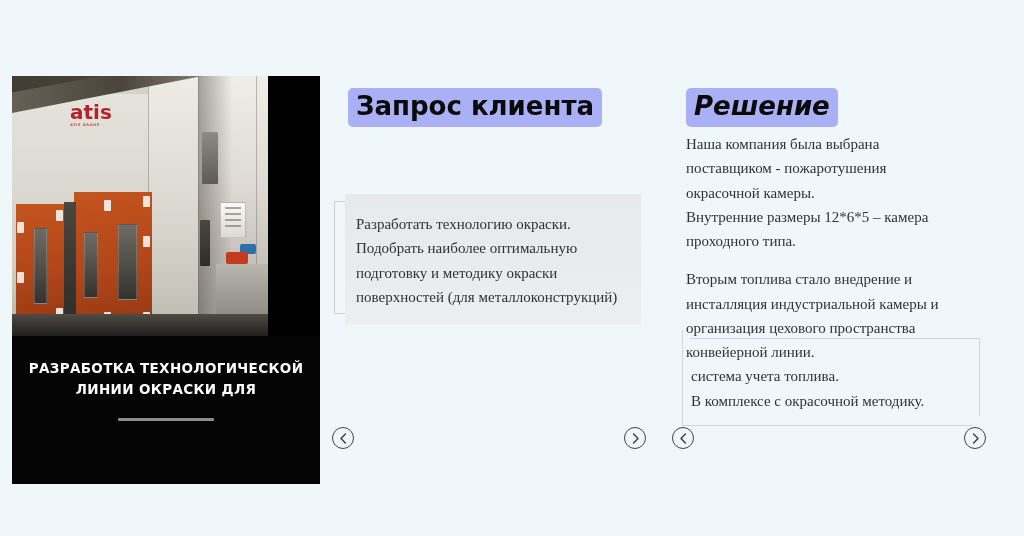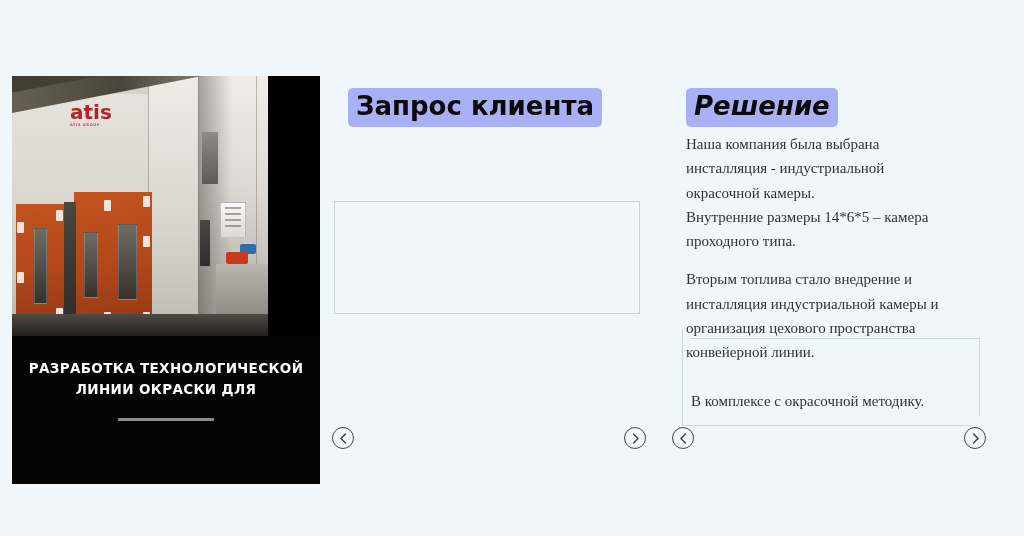--- a/index.html
+++ b/index.html
@@ -391,49 +391,57 @@
   </div>
 </div>
 
 <div class="mid-col">
   <div class="mid-head-wrap">
     <h2 class="heading">Запрос клиента</h2>
   </div>
 
   <div class="frame-box mid-frame"></div>
 
+  <div class="mid-text">
+    <p class="body-text">
+      <span>Разработать  технологию окраски.</span><br>
+      <span>Подобрать наиболее оптимальную</span><br>
+      <span>подготовку и методику окраски</span><br>
+      <span>поверхностей (для металлоконструкций)</span>
+    </p>
+  </div>
 </div>
 
 <div class="right-col">
   <div class="right-head-wrap">
     <h2 class="heading">Решение</h2>
   </div>
 
   <div class="right-body">
     <p class="body-text">
       <span>Наша компания была выбрана</span><br>
-      <span>инсталляция  -  индустриальной</span><br>
+      <span>поставщиком  -  пожаротушения</span><br>
       <span>окрасочной камеры.</span><br>
-      <span>Внутренние размеры 14*6*5 – камера</span><br>
+      <span>Внутренние размеры 12*6*5 – камера</span><br>
       <span>проходного типа.</span>
     </p>
     <p class="body-text">
       <span>Вторым топлива стало внедрение и</span><br>
       <span>инсталляция индустриальной камеры и</span><br>
       <span>организация цехового пространства</span><br>
       <span>конвейерной линии.</span>
     </p>
   </div>
 
   <div class="right-note-frame"></div>
 
   <div class="right-note">
     <p class="body-text">
       <br>
-      <br>
+      <span>система учета топлива.</span><br>
       <span>В комплексе с окрасочной методику.</span>
     </p>
   </div>
 </div>
 
 <button class="nav nav-a" aria-label="prev">
   <span>
     <svg width="9" height="11" viewBox="0 0 9 11">
         <path d="M6.4 1 2 5.5 6.4 10" fill="none" stroke="#3f4448" stroke-width="1.5" stroke-linecap="round" stroke-linejoin="round"></path>
       </svg>

